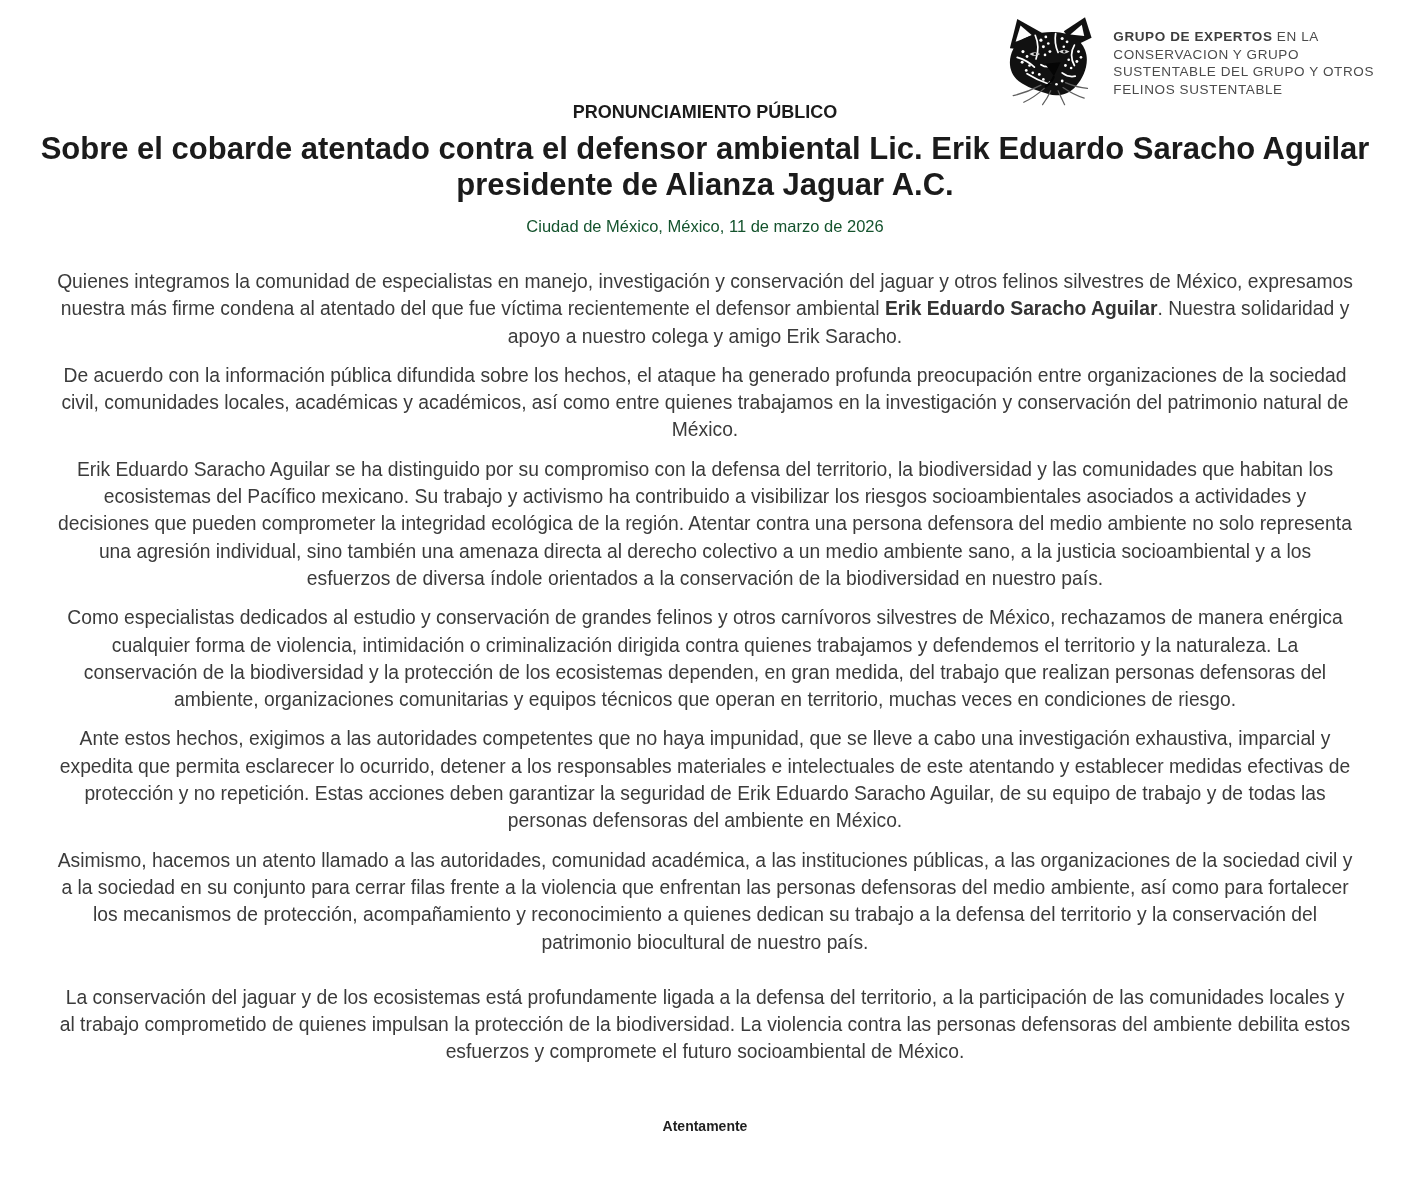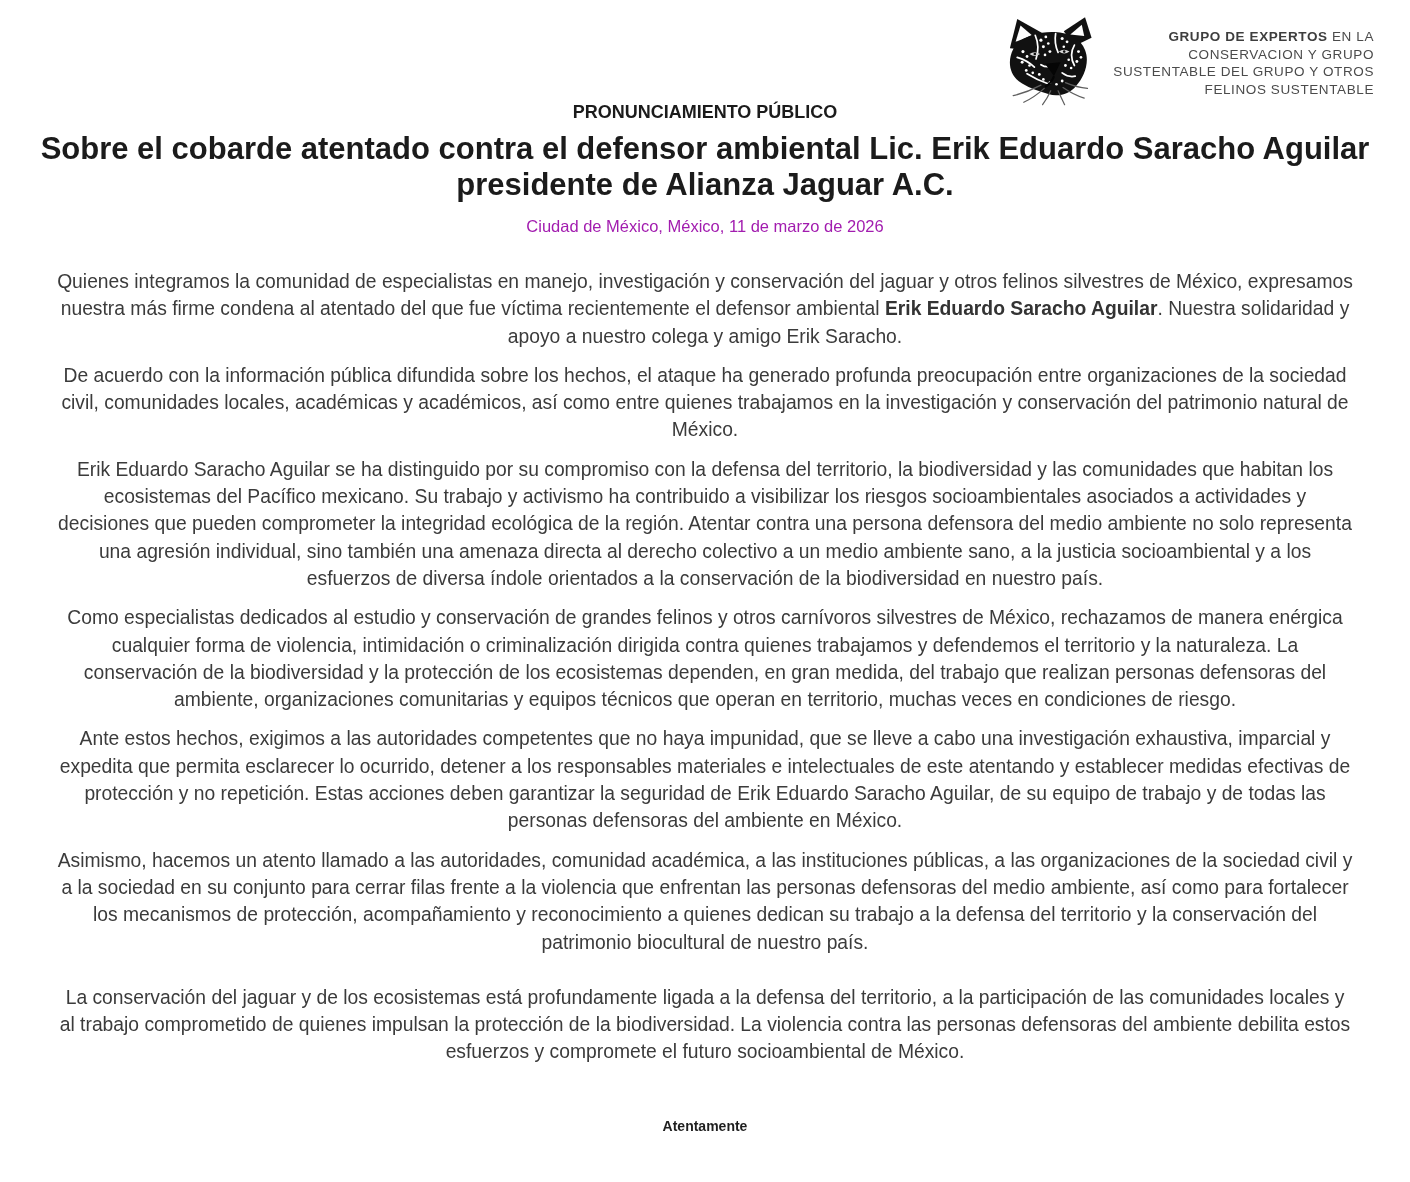--- a/index.html
+++ b/index.html
@@ -22,21 +22,21 @@
     align-items:flex-start;
     gap:10px;
   }
   .logo-mark svg { width:98px; height:98px; display:block; }
   .logo-text {
     margin-top:16px;
     font-size:13.5px;
     line-height:17.5px;
     letter-spacing:0.6px;
     color:#4b4b4b;
-    text-align:right;
+    text-align:left;
     white-space:nowrap;
   }
   .logo-text .b { font-weight:700; color:#3e3e3e; }
 
   
   .content { padding-top:97px; text-align:center; }
   .title {
     font-size:18px;
     line-height:30px;
     font-weight:700;
@@ -47,21 +47,21 @@
     font-size:31px;
     line-height:36px;
     font-weight:700;
     color:#1b1b1b;
     max-width:1330px;
     margin:4px auto 7px;
   }
   .dateline {
     font-size:16.5px;
     line-height:22px;
-    color:#a21caf;
+    color:#14532d;
     margin:12px;
   }
 
   
   .bodytext {
     max-width:1322px;
     margin:31px auto 0;
     font-size:19.3px;
     line-height:27.3px;
     color:#3b3b3b;

